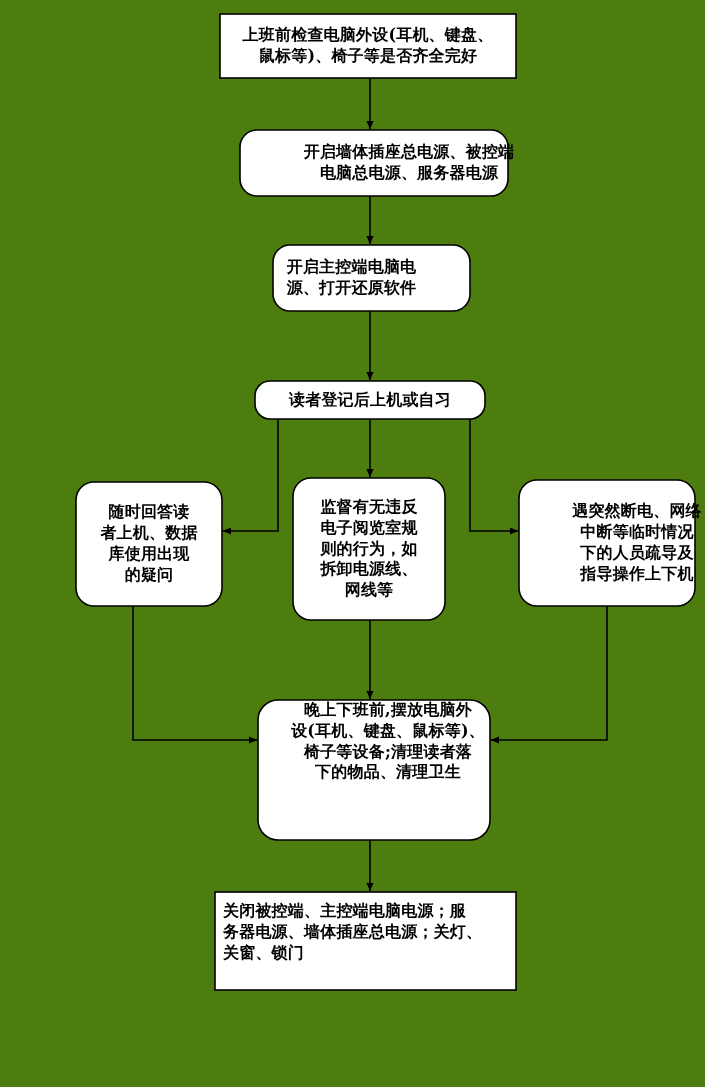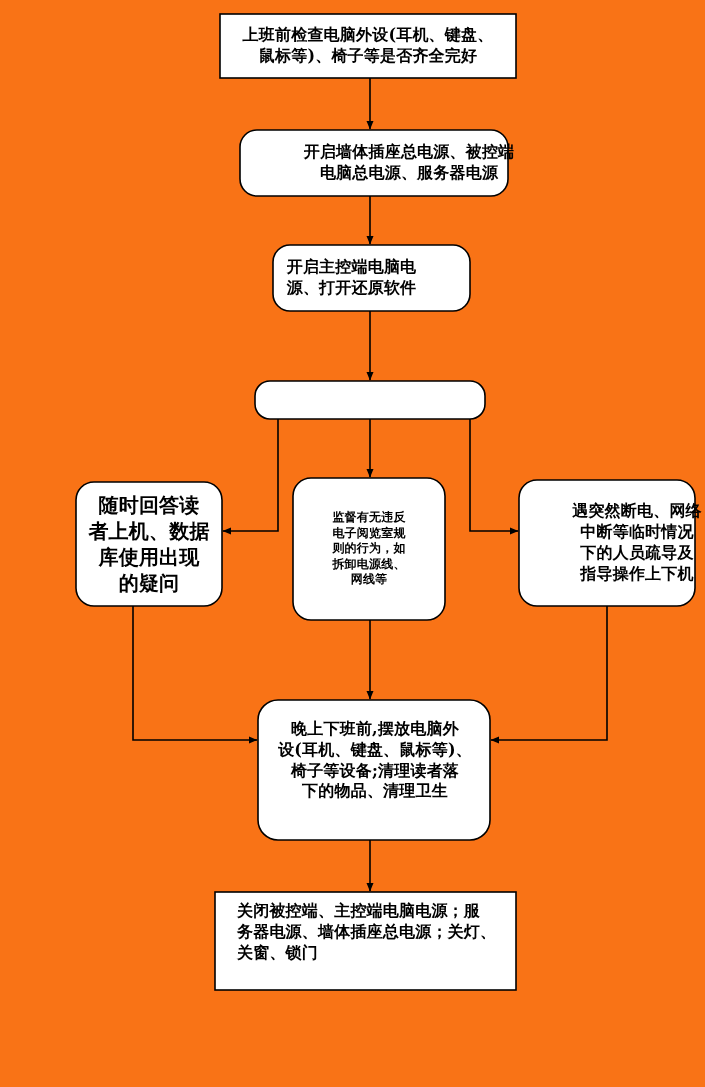--- a/index.html
+++ b/index.html
@@ -10,21 +10,21 @@
   body {
     width: 705px;
     height: 1087px;
     font-family: "DejaVu Sans", "Liberation Sans", sans-serif;
     overflow: hidden;
   }
   #flow-root {
     position: relative;
     width: 705px;
     height: 1087px;
-    background: #f97316;
+    background: #4d7c0f;
     text-decoration: underline;
   }
   svg#flow-svg {
     position: absolute;
     top: 0;
     left: 0;
     width: 705px;
     height: 1087px;
   }
   .node-shape {
@@ -110,39 +110,40 @@
 
   <div class="node-label" style="left:220px; top:14px; width:296px; height:64px; font-size:16px;">上班前检查电脑外设(耳机、键盘、
 鼠标等)、椅子等是否齐全完好</div>
 
   <div class="node-label" style="left:240px; top:130px; width:268px; height:66px; font-size:16px;margin-left:35px;">开启墙体插座总电源、被控端
 电脑总电源、服务器电源</div>
 
   <div class="node-label" style="left:273px; top:245px; width:157px; height:66px; font-size:16px;">开启主控端电脑电
 源、打开还原软件</div>
 
+  <div class="node-label" style="left:255px; top:381px; width:230px; height:38px; font-size:16px;">读者登记后上机或自习</div>
 
-  <div class="node-label" style="left:76px; top:482px; width:146px; height:124px; font-size:20px;">随时回答读
+  <div class="node-label" style="left:76px; top:482px; width:146px; height:124px; font-size:16px;">随时回答读
 者上机、数据
 库使用出现
 的疑问</div>
 
-  <div class="node-label" style="left:293px; top:478px; width:152px; height:142px; font-size:12px;">监督有无违反
+  <div class="node-label" style="left:293px; top:478px; width:152px; height:142px; font-size:16px;">监督有无违反
 电子阅览室规
 则的行为，如
 拆卸电源线、
 网线等</div>
 
   <div class="node-label" style="left:519px; top:480px; width:176px; height:126px; font-size:16px;margin-left:30px;">遇突然断电、网络
 中断等临时情况
 下的人员疏导及
 指导操作上下机</div>
 
-  <div class="node-label" style="left:259px; top:700px; width:232px; height:140px; font-size:16px; align-items:flex-start; padding-top:19px;">晚上下班前,摆放电脑外
+  <div class="node-label" style="left:272px; top:700px; width:232px; height:140px; font-size:16px; align-items:flex-start; padding-top:0;">晚上下班前,摆放电脑外
 设(耳机、键盘、鼠标等)、
 椅子等设备;清理读者落
 下的物品、清理卫生</div>
 
-  <div class="node-label align-left" style="left:215px; top:892px; width:301px; height:98px; font-size:16px; align-items:flex-start; padding-top:9px; padding-left:22px;">关闭被控端、主控端电脑电源；服
+  <div class="node-label align-left" style="left:215px; top:892px; width:301px; height:98px; font-size:16px; align-items:flex-start; padding-top:9px; padding-left:8px;">关闭被控端、主控端电脑电源；服
 务器电源、墙体插座总电源；关灯、
 关窗、锁门</div>
 
 </div>
 
 </body></html>

